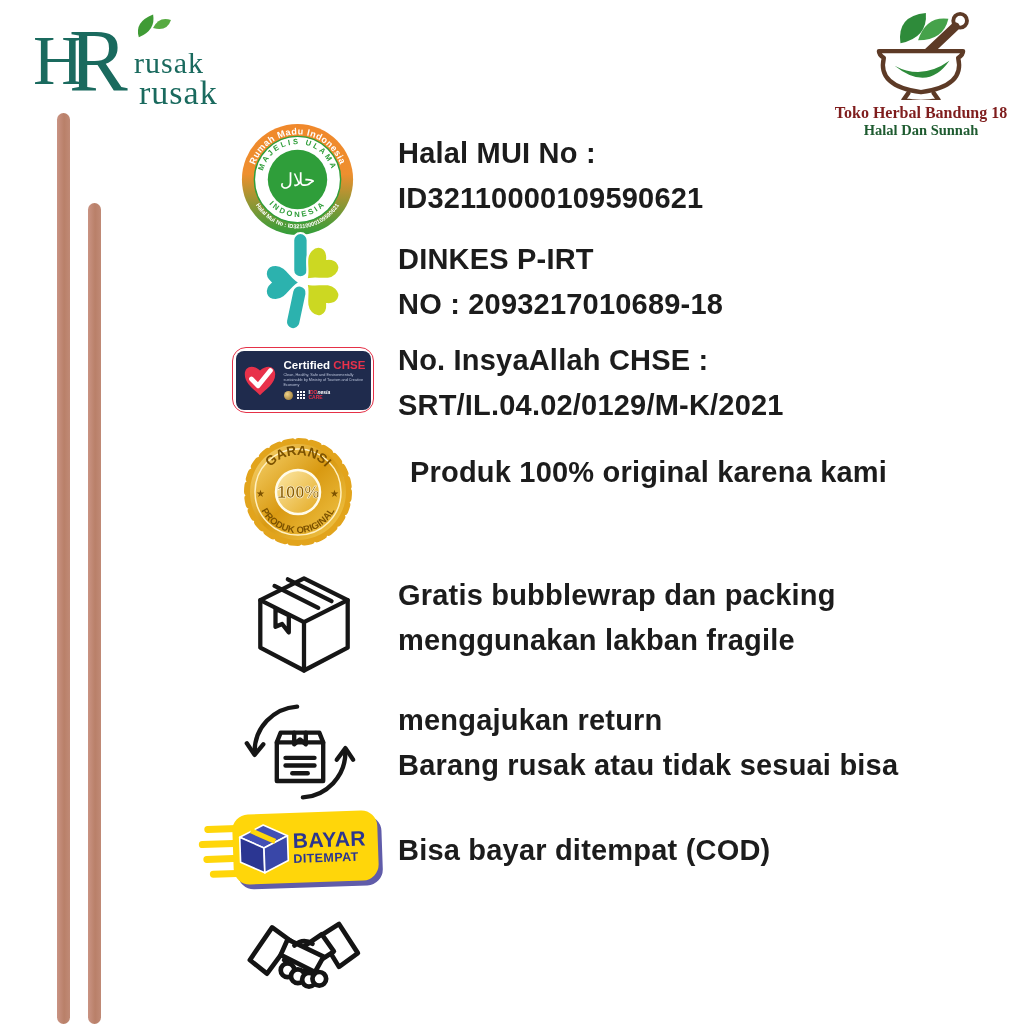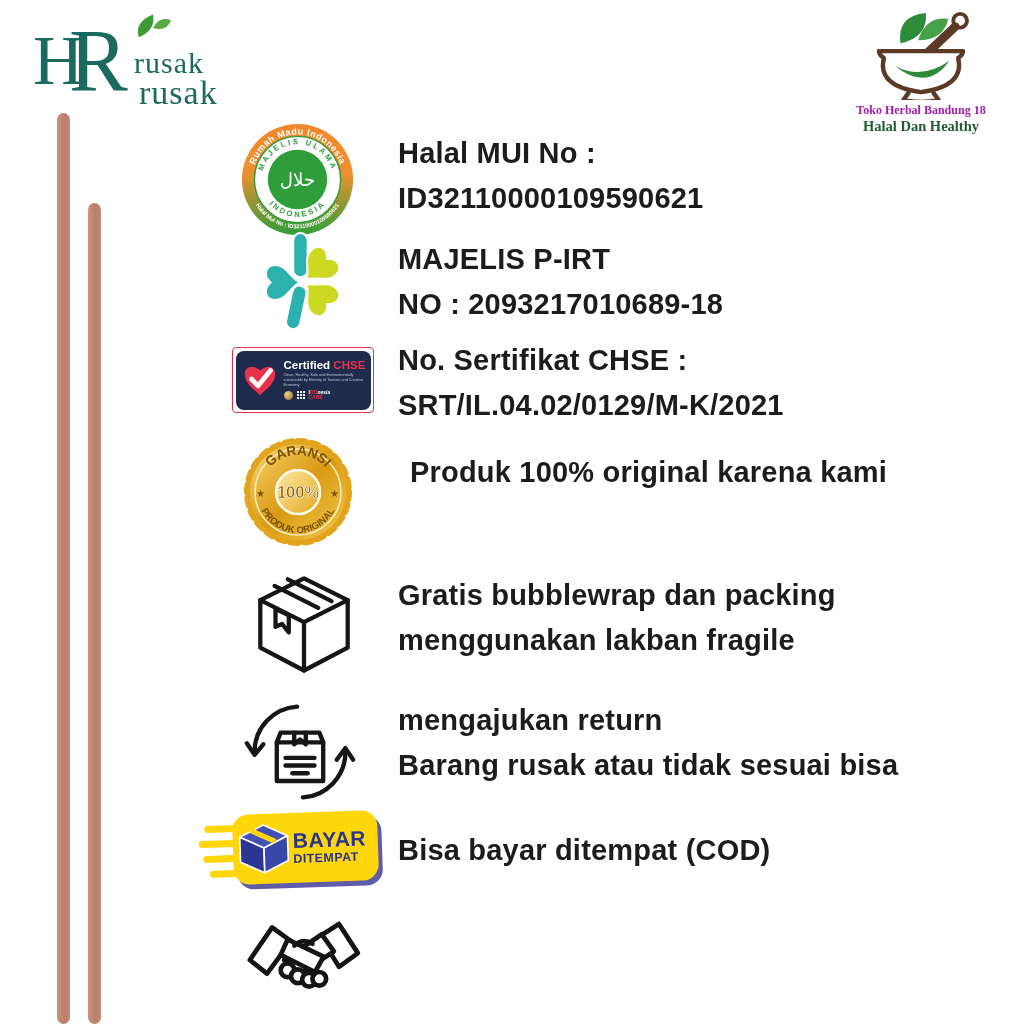--- a/index.html
+++ b/index.html
@@ -14,31 +14,31 @@
   
   .hr-logo{position:absolute;left:33px;top:26px;width:240px;height:110px;color:#1a6a5e;
            font-family:"Liberation Serif",serif;}
   .hr-h{position:absolute;left:0;top:0;font-size:70px;line-height:1;}
   .hr-r{position:absolute;left:36px;top:-9px;font-size:88px;line-height:1;}
   .hr-w1{position:absolute;left:101px;top:20px;font-size:30px;letter-spacing:1px;}
   .hr-w2{position:absolute;left:106px;top:48px;font-size:34px;letter-spacing:1px;}
 
   
   .store-logo{position:absolute;left:828px;top:10px;width:186px;text-align:center;}
-  .store-name{font-family:"Liberation Serif",serif;font-weight:700;font-size:12px;color:#a21caf;line-height:1.15;}
+  .store-name{font-family:"Liberation Serif",serif;font-weight:700;font-size:16px;color:#7f1d1d;line-height:1.15;}
   .store-tag{font-family:"Liberation Serif",serif;font-weight:700;font-size:14.5px;color:#1e5b30;}
 
   
   .row-text{position:absolute;left:398px;font-weight:700;font-size:29px;line-height:45px;
             color:#1c1c1c;letter-spacing:0.2px;white-space:nowrap;}
   svg text{font-family:"Liberation Sans",sans-serif;}
 
   
   .chse{position:absolute;left:232px;top:347px;width:142px;height:66px;box-sizing:border-box;
-        border:1.5px solid #e53148;border-radius:4px;background:#fff;padding:2.5px;}
+        border:1.5px solid #e53148;border-radius:14px;background:#fff;padding:2.5px;}
   .chse-in{background:#1f2b4d;border-radius:8px;width:100%;height:100%;box-sizing:border-box;
            display:flex;align-items:center;padding:3px 5px;gap:5px;}
   .chse-col{flex:1;min-width:0;}
   .chse-t1{font-size:11.5px;font-weight:700;color:#fff;line-height:1.1;}
   .chse-t1 b{color:#e8314a;}
   .chse-sub{font-size:3.8px;color:#b9c2d8;line-height:1.3;margin-top:1px;}
   .chse-foot{display:flex;align-items:center;gap:3px;margin-top:2.5px;}
   .chse-gold{width:9px;height:9px;border-radius:50%;background:radial-gradient(circle at 35% 35%,#f0d28a,#8a6a28);}
   .chse-qr{width:10px;height:10px;background:
       repeating-linear-gradient(0deg,#20294a 0 1px,transparent 1px 3px),
@@ -81,21 +81,21 @@
       <path d="M62,31 Q70,6 93,9 Q88,31 62,31 Z" fill="#45a24a"></path>
       <g stroke="#5d3a26" fill="none" stroke-linejoin="round" stroke-linecap="round">
         <circle cx="105" cy="11" r="7" stroke-width="4" fill="#fff"></circle>
         <path d="M100,17 L66,49" stroke-width="9"></path>
         <path d="M22,42 L108,42 Q108,46 103,49 Q110,78 65,84 Q20,78 27,49 Q22,46 22,42 Z" stroke-width="4.5" fill="#fff"></path>
         <path d="M52,85 L47,92 Q65,96 83,92 L78,85" stroke-width="4.5"></path>
       </g>
       <path d="M38,57 Q66,72 94,52 Q72,84 38,57 Z" fill="#2e8b3a"></path>
     </svg>
     <div class="store-name">Toko Herbal Bandung 18</div>
-    <div class="store-tag">Halal Dan Healthy</div>
+    <div class="store-tag">Halal Dan Sunnah</div>
   </div>
 
   <svg class="abs" style="left:240px;top:122px;" width="115" height="115" viewBox="0 0 120 120">
     <defs>
       <linearGradient id="muiRing" x1="0" y1="0" x2="0" y2="1">
         <stop offset="0" stop-color="#f0882b"></stop>
           <stop offset="0.45" stop-color="#ee8f2f"></stop>
           <stop offset="1" stop-color="#2f9e3a"></stop>
       </linearGradient>
       <path id="muiTop" d="M13,60 A47,47 0 0 1 107,60"></path>
@@ -128,21 +128,21 @@
       </defs>
     <g stroke="#fff" stroke-width="2">
       <rect x="41" y="3" width="14" height="43" rx="7" fill="#2cb2ae"></rect>
       <use href="#heartP" transform="translate(26,51) rotate(-90)" fill="#2cb2ae"></use>
       <rect x="41" y="54" width="14" height="43" rx="7" fill="#2cb2ae" transform="rotate(12 48 56)"></rect>
       <use href="#heartP" transform="translate(69,33) rotate(45)" fill="#ccd822"></use>
       <use href="#heartP" transform="translate(69,67) rotate(135)" fill="#ccd822"></use>
     </g>
   </svg>
   <div class="row-text" style="top:237px;">
-    <div>MAJELIS P-IRT</div>
+    <div>DINKES P-IRT</div>
     <div>NO : 2093217010689-18</div>
   </div>
 
   <div class="chse">
     <div class="chse-in">
       <svg width="38" height="38" viewBox="0 0 40 40">
         <path d="M20,36 C14,30 4,24 4,14 C4,6 12,3 20,10 C28,3 36,6 36,14 C36,24 26,30 20,36 Z" fill="#e8314a"></path>
         <polyline points="11,19 18,26 31,10" fill="none" stroke="#fff" stroke-width="5" stroke-linecap="round" stroke-linejoin="round"></polyline>
       </svg>
       <div class="chse-col">
@@ -154,21 +154,21 @@
           <span class="chse-qr"></span>
           <span class="chse-care">
             <span>I</span><span class="red">DO</span><span class="it">nesia</span><br>
             <span class="red">CARE</span>
           </span>
         </div>
       </div>
     </div>
   </div>
   <div class="row-text" style="top:338px;">
-    <div>No. Sertifikat CHSE :</div>
+    <div>No. InsyaAllah CHSE :</div>
     <div>SRT/IL.04.02/0129/M-K/2021</div>
   </div>
 
   <svg class="abs" style="left:243px;top:437px;" width="110" height="110" viewBox="0 0 110 110">
     <defs>
       <linearGradient id="gold1" x1="0" y1="0" x2="1" y2="1">
         <stop offset="0" stop-color="#f9d877"></stop>
           <stop offset="0.5" stop-color="#d99a12"></stop>
           <stop offset="1" stop-color="#f3c94f"></stop>
       </linearGradient>

